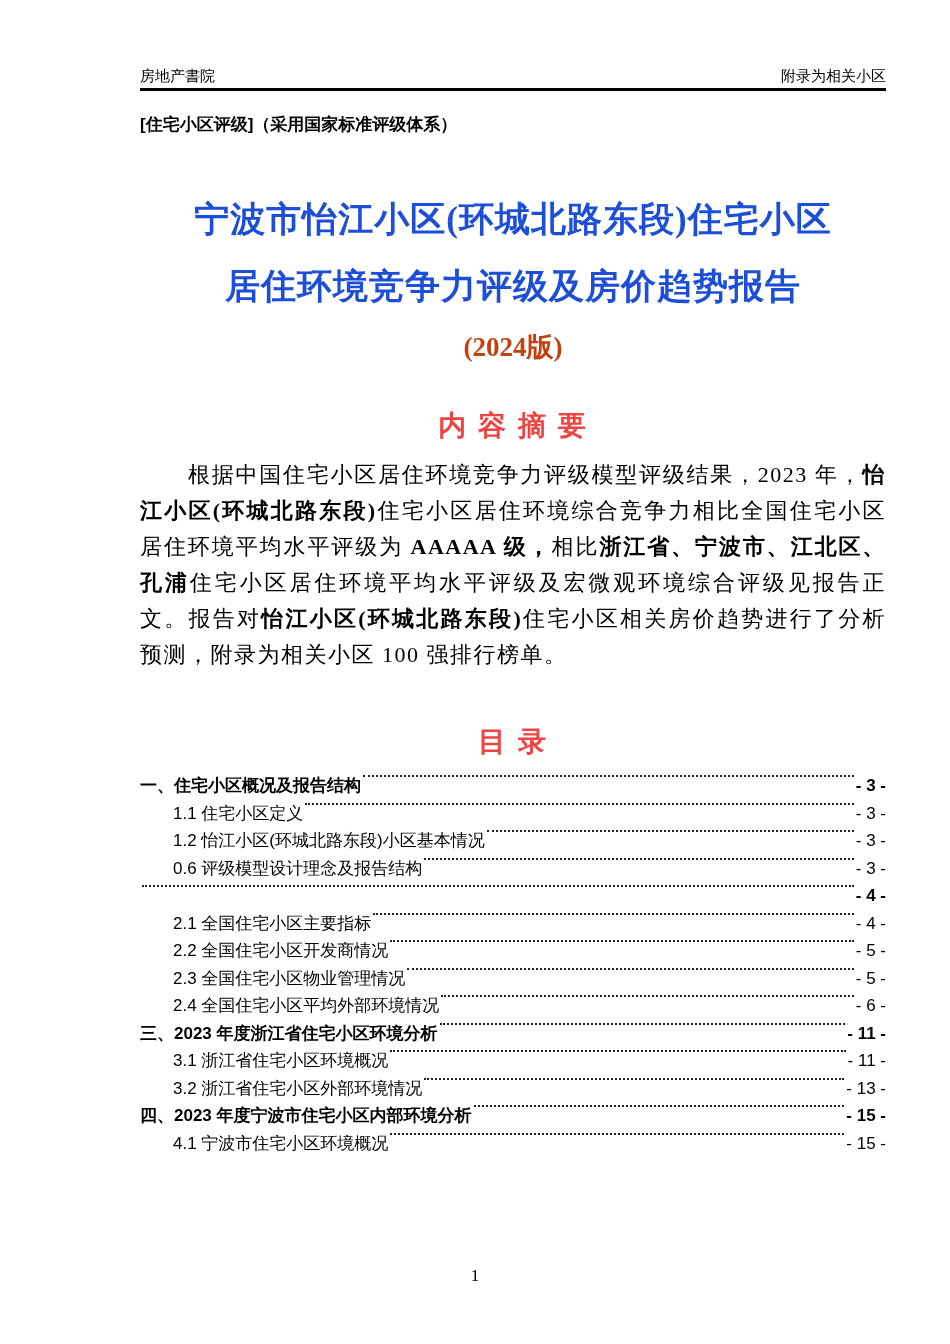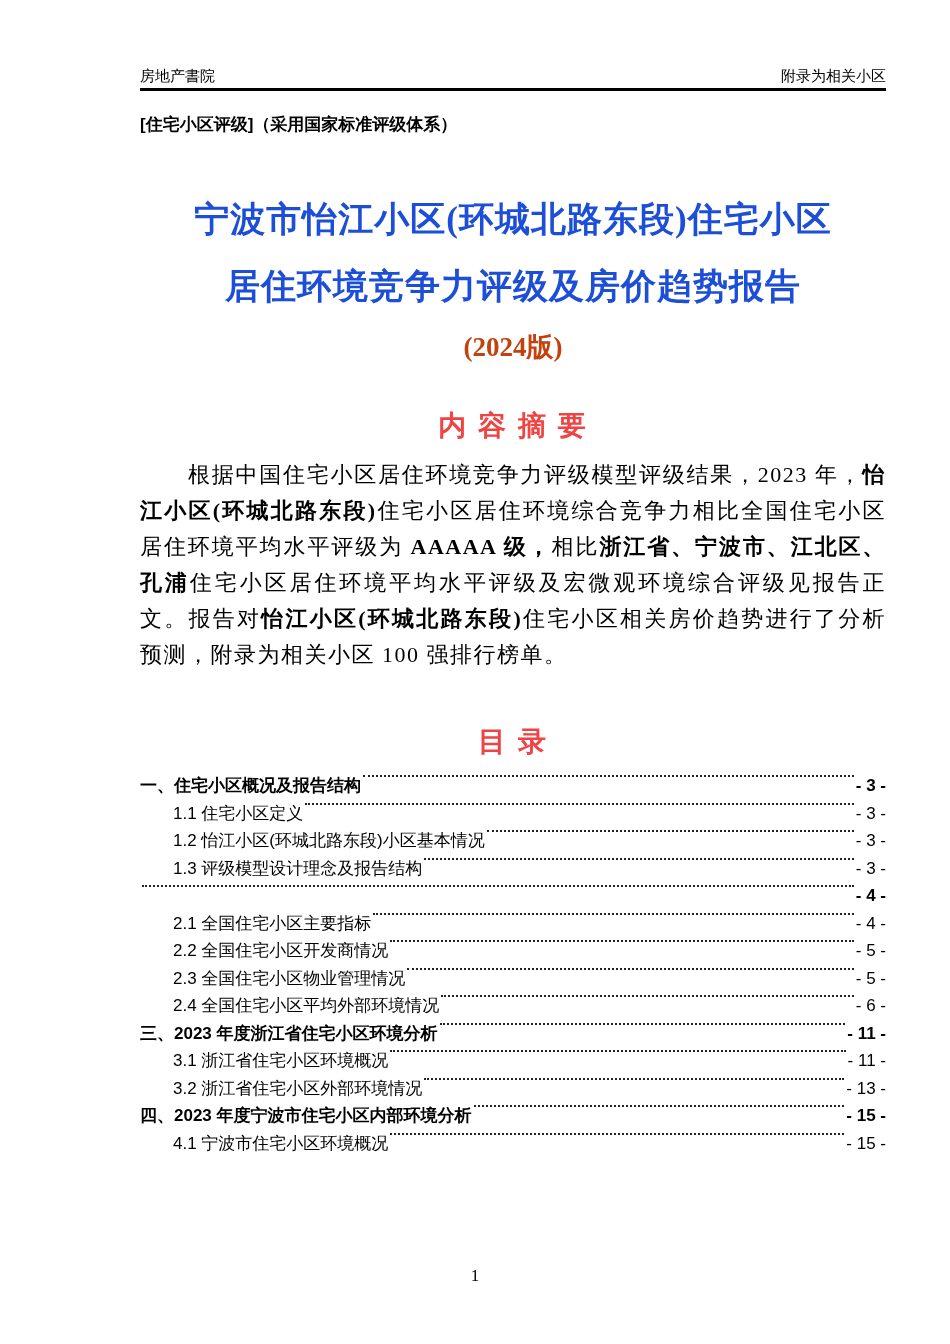--- a/index.html
+++ b/index.html
@@ -133,21 +133,21 @@
         <span class="toc-label">1.1 住宅小区定义</span>
         <span class="toc-dots"></span>
         <span class="toc-page">- 3 -</span>
       </div>
       <div class="toc-row lvl1">
         <span class="toc-label">1.2 怡江小区(环城北路东段)小区基本情况</span>
         <span class="toc-dots"></span>
         <span class="toc-page">- 3 -</span>
       </div>
       <div class="toc-row lvl1">
-        <span class="toc-label">1.3 评级模型设计理念及报告结构</span>
+        <span class="toc-label">0.6 评级模型设计理念及报告结构</span>
         <span class="toc-dots"></span>
         <span class="toc-page">- 3 -</span>
       </div>
       <div class="toc-row bold">
         <span class="toc-dots"></span>
         <span class="toc-page">- 4 -</span>
       </div>
       <div class="toc-row lvl1">
         <span class="toc-label">2.1 全国住宅小区主要指标</span>
         <span class="toc-dots"></span>

